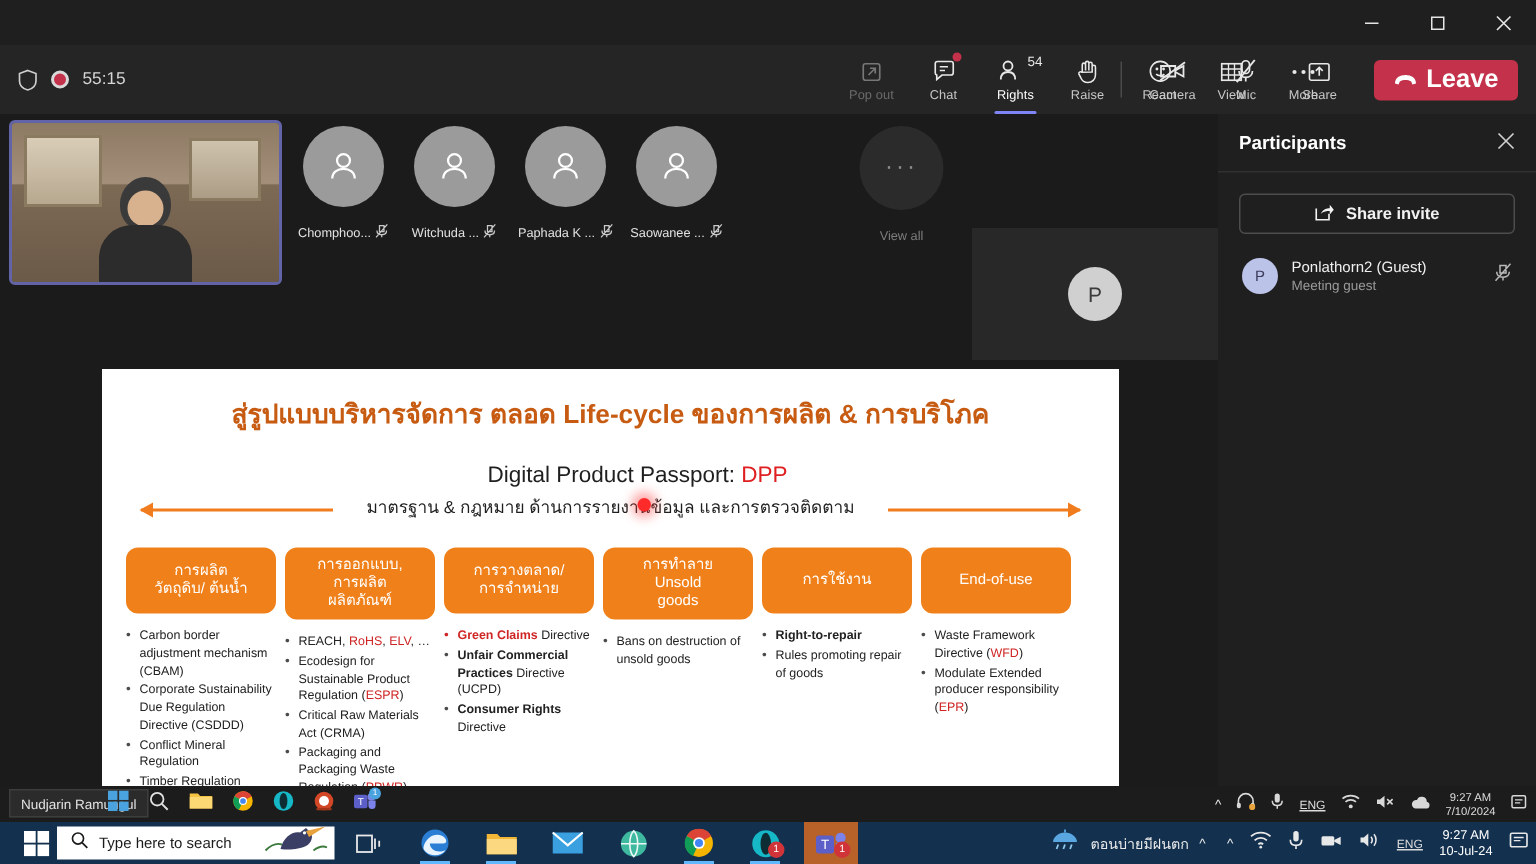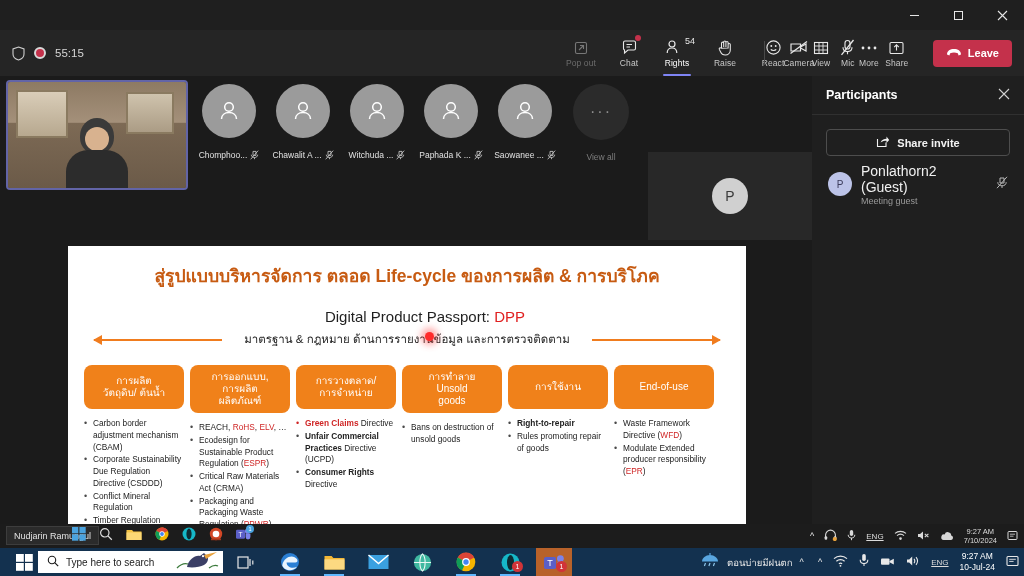--- a/index.html
+++ b/index.html
@@ -45,21 +45,21 @@
   .badge-dot { position: absolute; top: 4px; right: 11px; width: 6px; height: 6px;
                border-radius: 50%; background: #c4314b; }
   .cnt { font-size: 9px; color: #e8e8e8; margin-left: 1px; }
 
   .tb-right { position: absolute; right: 12px; top: 0; height: 46px; display: flex;
               align-items: center; gap: 3px; }
   .divider-v { width: 1px; height: 24px; background: #4a4a4a; margin-right: 8px; }
   .leave-btn {
     margin-left: 10px; height: 27px; padding: 0 13px; background: #c4314b; color: #fff;
     border-radius: 4px; display: flex; align-items: center; gap: 6px;
-    font-size: 11px; font-weight: 600;
+    font-size: 17px; font-weight: 600;
   }
 
   
   .stage { position: absolute; top: 76px; left: 0; width: 812px; height: 448px; background: #1b1b1b; }
 
   .self-tile {
     position: absolute; left: 6px; top: 4px; width: 182px; height: 110px;
     border: 2px solid #6264a7; border-radius: 4px; overflow: hidden; background: #5a4a3a;
   }
   .room-bg { position: absolute; inset: 0; background:
@@ -151,21 +151,21 @@
   }
   .sec-row { margin: 15px 0 0 12px; display: flex; align-items: center; gap: 6px;
              color: #e2e2e2; font-size: 10.5px; }
   .caret { width: 0; height: 0; border-left: 4px solid transparent; border-right: 4px solid transparent;
            border-top: 5px solid #cfcfcf; }
   .prow { margin: 10px 10px 0; height: 36px; display: flex; align-items: center; gap: 9px;
           padding: 0 6px; border-radius: 4px; }
   .p-circ { width: 24px; height: 24px; border-radius: 50%; background: #bcc3e8; color: #3b3b5a;
             display: flex; align-items: center; justify-content: center; font-size: 10px; }
   .p-meta { flex: 1; }
-  .p-name { color: #f0f0f0; font-size: 14px; }
+  .p-name { color: #f0f0f0; font-size: 10px; }
   .p-sub { color: #9a9a9a; font-size: 9px; margin-top: 1px; }
 
   
   .tb1 { position: absolute; left: 0; top: 524px; width: 1024px; height: 24px; background: #1c1c1c; }
   .tooltip { position: absolute; left: 6px; top: 2px; height: 19px; padding: 0 7px;
              background: #2b2b2b; border: 1px solid #3d3d3d; color: #e3e3e3;
              font-size: 9px; display: flex; align-items: center; }
   .tb1-icons { position: absolute; left: 72px; top: 0; height: 24px;
                display: flex; align-items: center; gap: 13px; }
   .tb1-right { position: absolute; right: 6px; top: 0; height: 24px;
@@ -388,36 +388,20 @@
         </div>
       </div>
       <div class="av-cell">
         <div class="av-circle">
           <svg width="26" height="26" viewBox="0 0 26 26">
               <circle cx="13" cy="9" r="4.3" fill="none" stroke="#fff" stroke-width="1.5"></circle>
               <path d="M5.5 21 C5.5 16.8 8.9 14.6 13 14.6 C17.1 14.6 20.5 16.8 20.5 21" fill="none" stroke="#fff" stroke-width="1.5"></path>
             </svg>
         </div>
         <div class="av-name-row">
-          <span class="av-name">Chawalit A ...</span>
-          <span>
-            <svg width="9" height="10" viewBox="0 0 9 10">
-                <path d="M3 1.4 h3 v4 h-3 z M1.3 4.7 C1.3 6.5 2.7 7.5 4.5 7.5 C6.3 7.5 7.7 6.5 7.7 4.7 M4.5 7.5 V9.2 M.7 9.3 L8.2 .6" fill="none" stroke="#c9c9c9" stroke-width=".85"></path>
-              </svg>
-          </span>
-        </div>
-      </div>
-      <div class="av-cell">
-        <div class="av-circle">
-          <svg width="26" height="26" viewBox="0 0 26 26">
-              <circle cx="13" cy="9" r="4.3" fill="none" stroke="#fff" stroke-width="1.5"></circle>
-              <path d="M5.5 21 C5.5 16.8 8.9 14.6 13 14.6 C17.1 14.6 20.5 16.8 20.5 21" fill="none" stroke="#fff" stroke-width="1.5"></path>
-            </svg>
-        </div>
-        <div class="av-name-row">
           <span class="av-name">Witchuda ...</span>
           <span>
             <svg width="9" height="10" viewBox="0 0 9 10">
                 <path d="M3 1.4 h3 v4 h-3 z M1.3 4.7 C1.3 6.5 2.7 7.5 4.5 7.5 C6.3 7.5 7.7 6.5 7.7 4.7 M4.5 7.5 V9.2 M.7 9.3 L8.2 .6" fill="none" stroke="#c9c9c9" stroke-width=".85"></path>
               </svg>
           </span>
         </div>
       </div>
       <div class="av-cell">
         <div class="av-circle">

